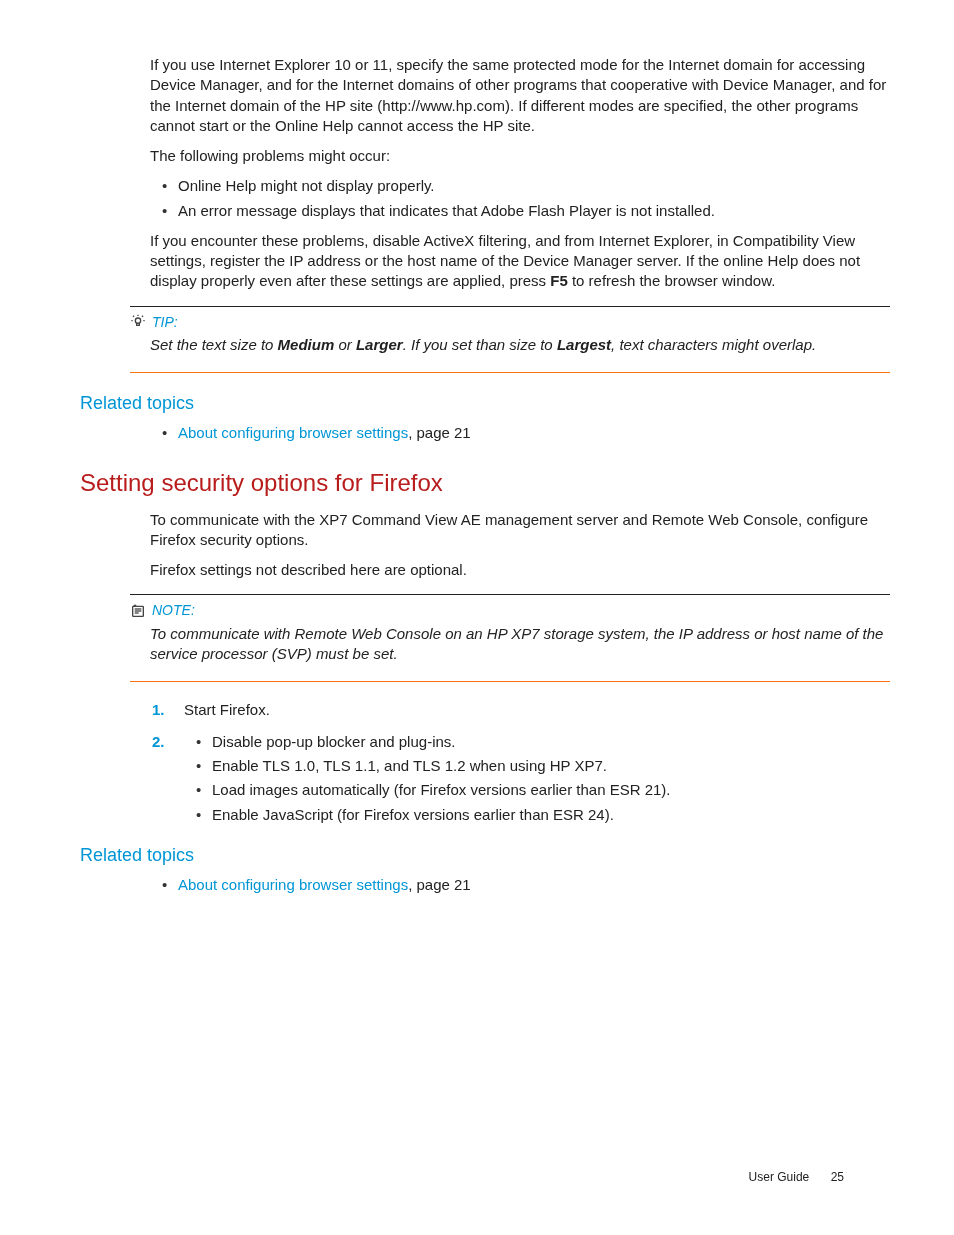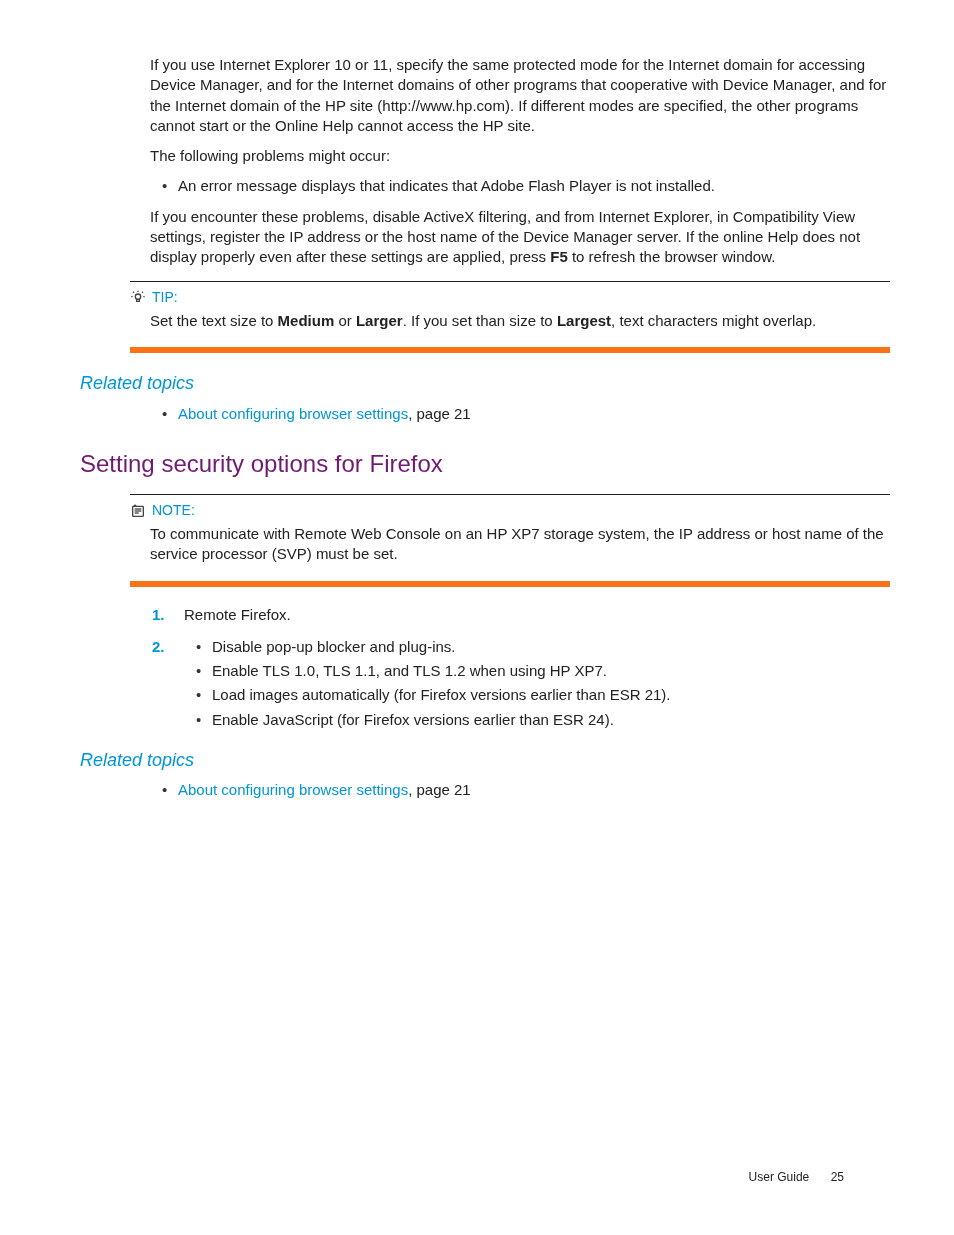--- a/index.html
+++ b/index.html
@@ -54,45 +54,45 @@
     content: counter(step) ".";
     position: absolute;
     left: 2px;
     top: 0;
     color: #0096d6;
     font-weight: bold;
   }
   ol.steps ul.bullets { margin-top:6px; }
   .callout {
     border-top: 1px solid #222;
-    border-bottom: 6px solid #f97316;
+    border-bottom: 1px solid #f97316;
     margin: 14px 0 18px 0;
     padding: 0;
+    font-style: italic;
   }
   .callout-head {
     display: flex;
     align-items: center;
     gap: 6px;
     color: #0096d6;
     font-size: 14px;
     padding: 6px 0 4px 0;
   }
   .callout-head .icon { width:16px; height:16px; display:inline-block; color:#444; }
   .callout-body {
     padding: 0 0 16px 0;
   }
   .bluehead-18 {
     color: #0096d6;
     font-size: 18px;
     font-weight: normal;
     margin: 18px 0 8px 0;
-    font-style: italic;
   }
   .bluehead-24 {
-    color: #701a75;
+    color: #b91c1c;
     font-size: 24px;
     font-weight: normal;
     margin: 24px 0 10px 0;
   }
   .link { color: #0096d6; }
   .related ul.bullets li a.link { text-decoration:none; }
   .bold { font-weight: bold; }
   .footer {
     position: absolute;
     bottom: 50px;
@@ -104,20 +104,21 @@
 </style>
 </head>
 <body>
 
 <div class="page">
 
   <div class="body-col">
     <p>If you use Internet Explorer 10 or 11, specify the same protected mode for the Internet domain for accessing Device Manager, and for the Internet domains of other programs that cooperative with Device Manager, and for the Internet domain of the HP site (http://www.hp.com). If different modes are specified, the other programs cannot start or the Online Help cannot access the HP site.</p>
     <p>The following problems might occur:</p>
     <ul class="bullets">
+      <li>Online Help might not display properly.</li>
       <li>An error message displays that indicates that Adobe Flash Player is not installed.</li>
     </ul>
     <p>
       <span>If you encounter these problems, disable ActiveX filtering, and from Internet Explorer, in Compatibility View settings, register the IP address or the host name of the Device Manager server. If the online Help does not display properly even after these settings are applied, press </span><span class="bold">F5</span><span> to refresh the browser window.</span>
     </p>
   </div>
 
   <div class="body-col">
     <div class="callout" style="margin-left:-20px;">
       <div class="callout-head">
@@ -145,20 +146,24 @@
     <div class="body-col">
       <ul class="bullets">
         <li>
           <a class="link">About configuring browser settings</a><span>, page 21</span>
         </li>
       </ul>
     </div>
   </div>
 
   <div class="bluehead-24">Setting security options for Firefox</div>
+  <div class="body-col">
+    <p>To communicate with the XP7 Command View AE management server and Remote Web Console, configure Firefox security options.</p>
+    <p>Firefox settings not described here are optional.</p>
+  </div>
 
   <div class="body-col">
     <div class="callout" style="margin-left:-20px;">
       <div class="callout-head">
         <span class="icon">
           <svg viewBox="0 0 24 24" fill="none" stroke="currentColor" stroke-width="2">
             <rect x="4" y="5" width="16" height="15" rx="1"></rect>
               <line x1="7" y1="9" x2="17" y2="9"></line>
               <line x1="7" y1="12" x2="17" y2="12"></line>
               <line x1="7" y1="15" x2="13" y2="15"></line>
@@ -166,21 +171,21 @@
           </svg>
         </span>
         <span>NOTE:</span>
       </div>
       <div class="callout-body" style="padding-left:20px;">To communicate with Remote Web Console on an HP XP7 storage system, the IP address or host name of the service processor (SVP) must be set.</div>
     </div>
   </div>
 
   <div class="body-col">
     <ol class="steps">
-      <li><span>Remote Firefox.</span></li>
+      <li><span>Start Firefox.</span></li>
       <li>
         <ul class="bullets sub-bullets">
           <li>Disable pop-up blocker and plug-ins.</li>
           <li>Enable TLS 1.0, TLS 1.1, and TLS 1.2 when using HP XP7.</li>
           <li>Load images automatically (for Firefox versions earlier than ESR 21).</li>
           <li>Enable JavaScript (for Firefox versions earlier than ESR 24).</li>
         </ul>
       </li>
     </ol>
   </div>

